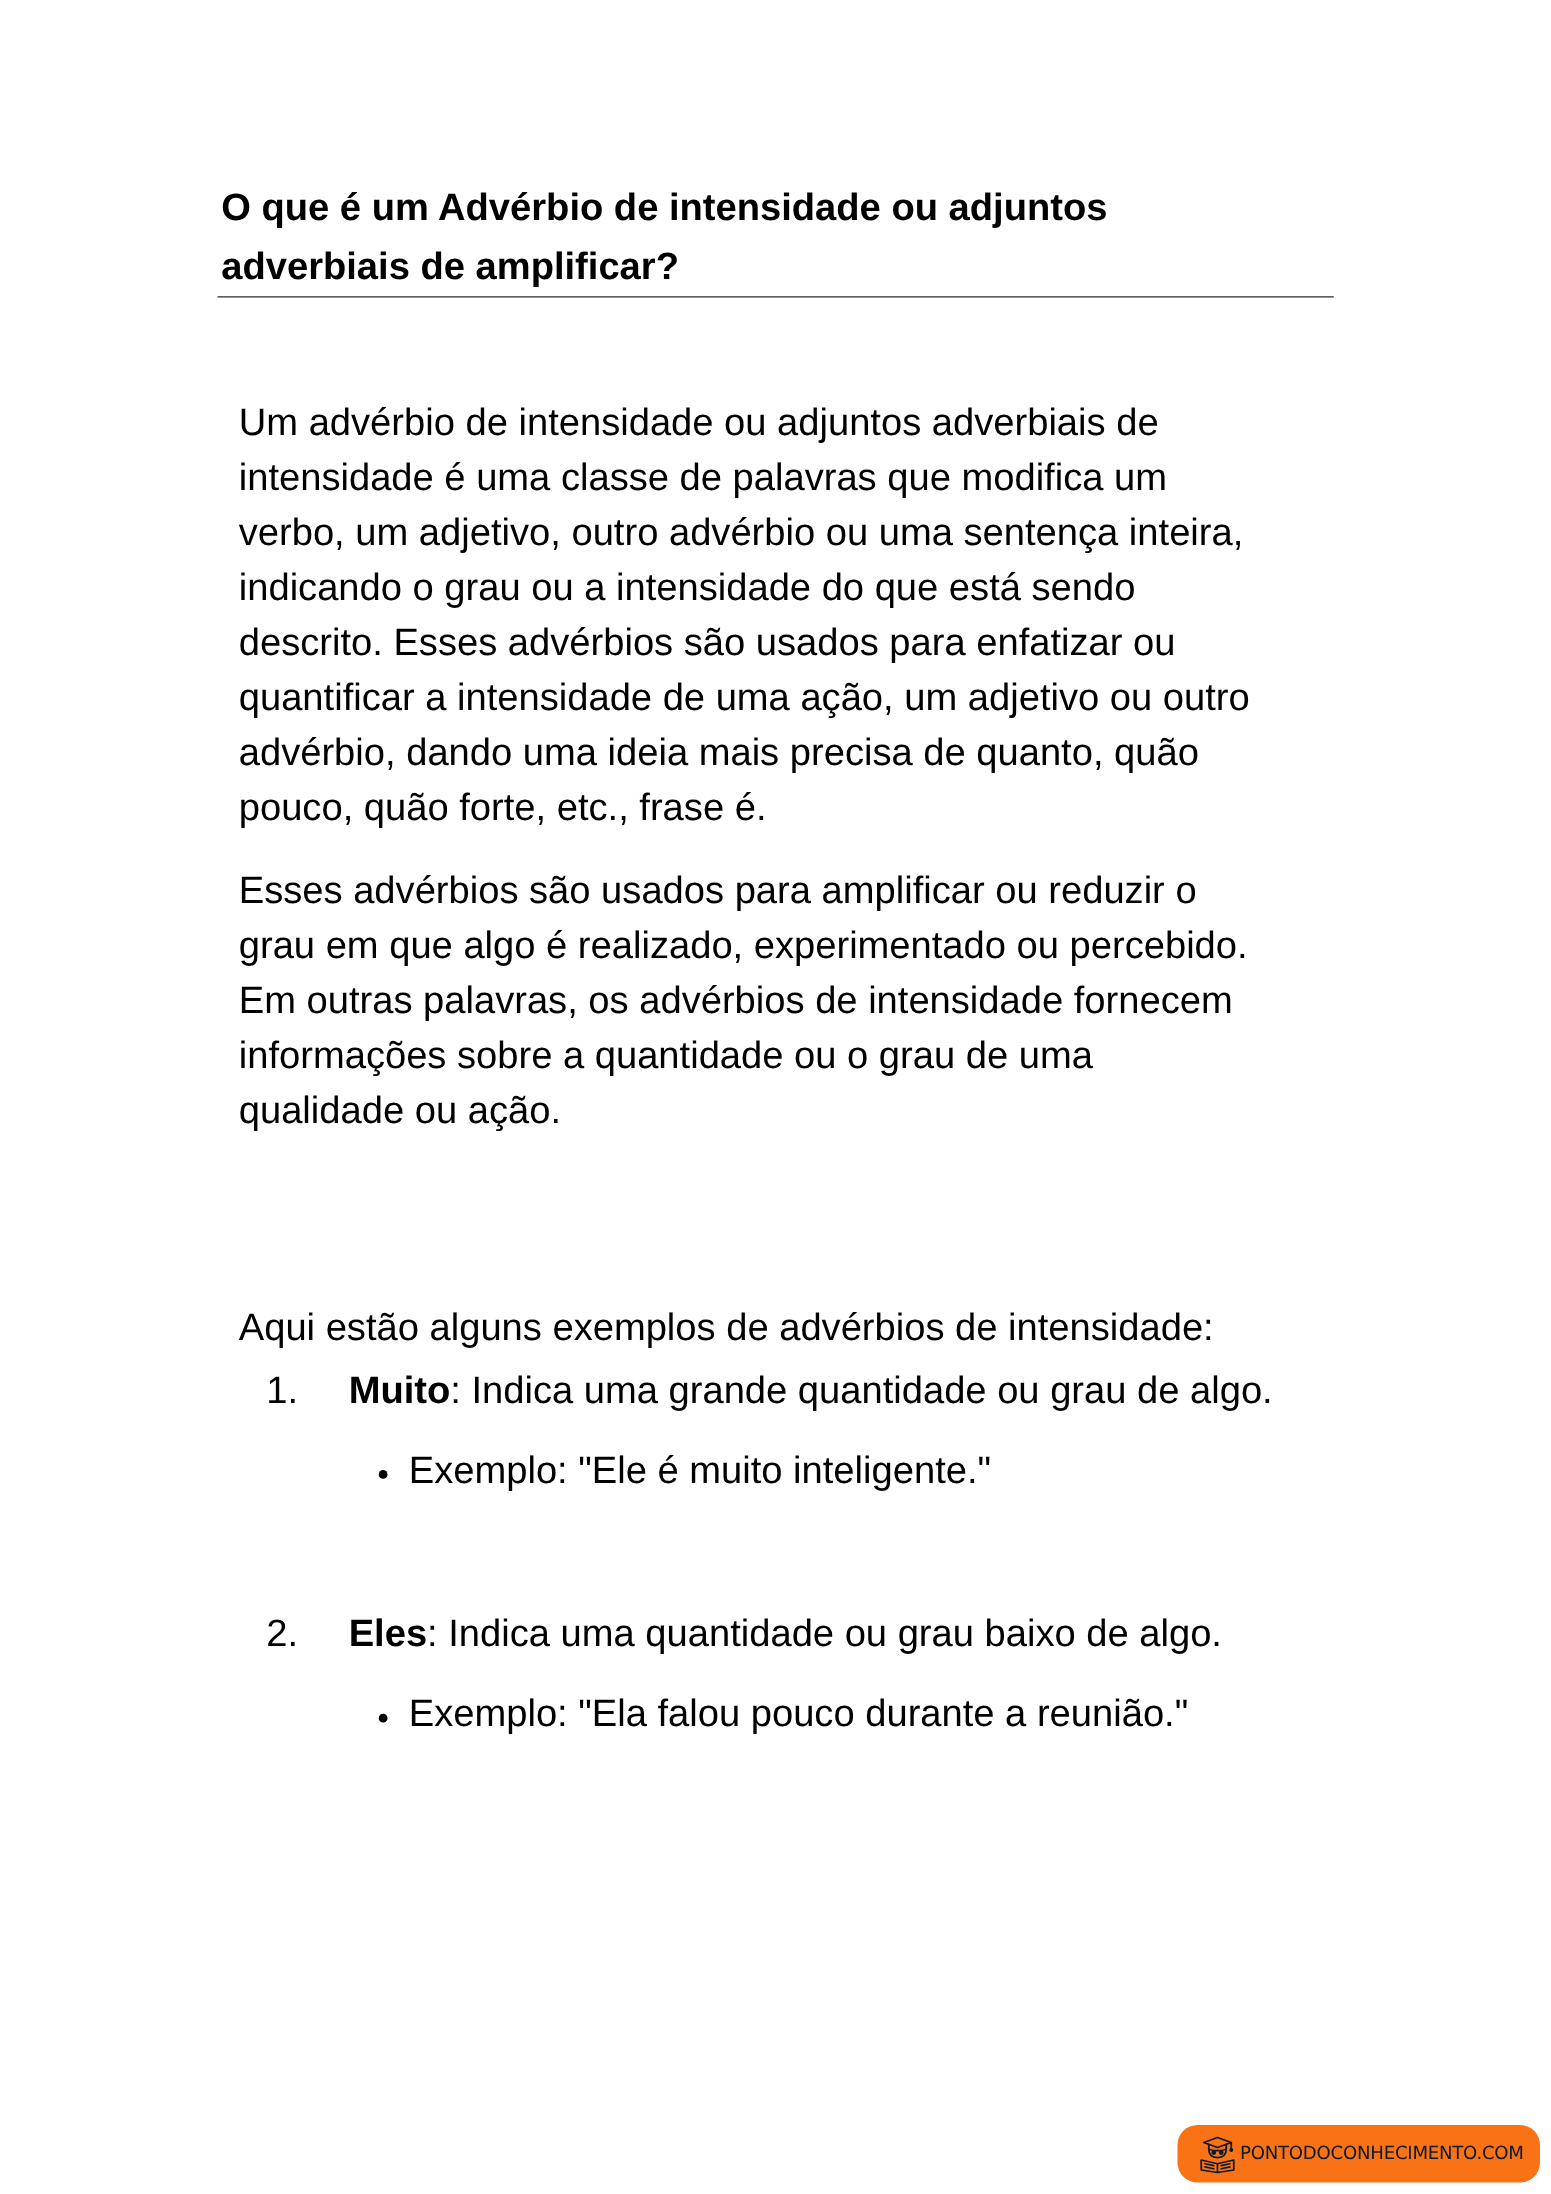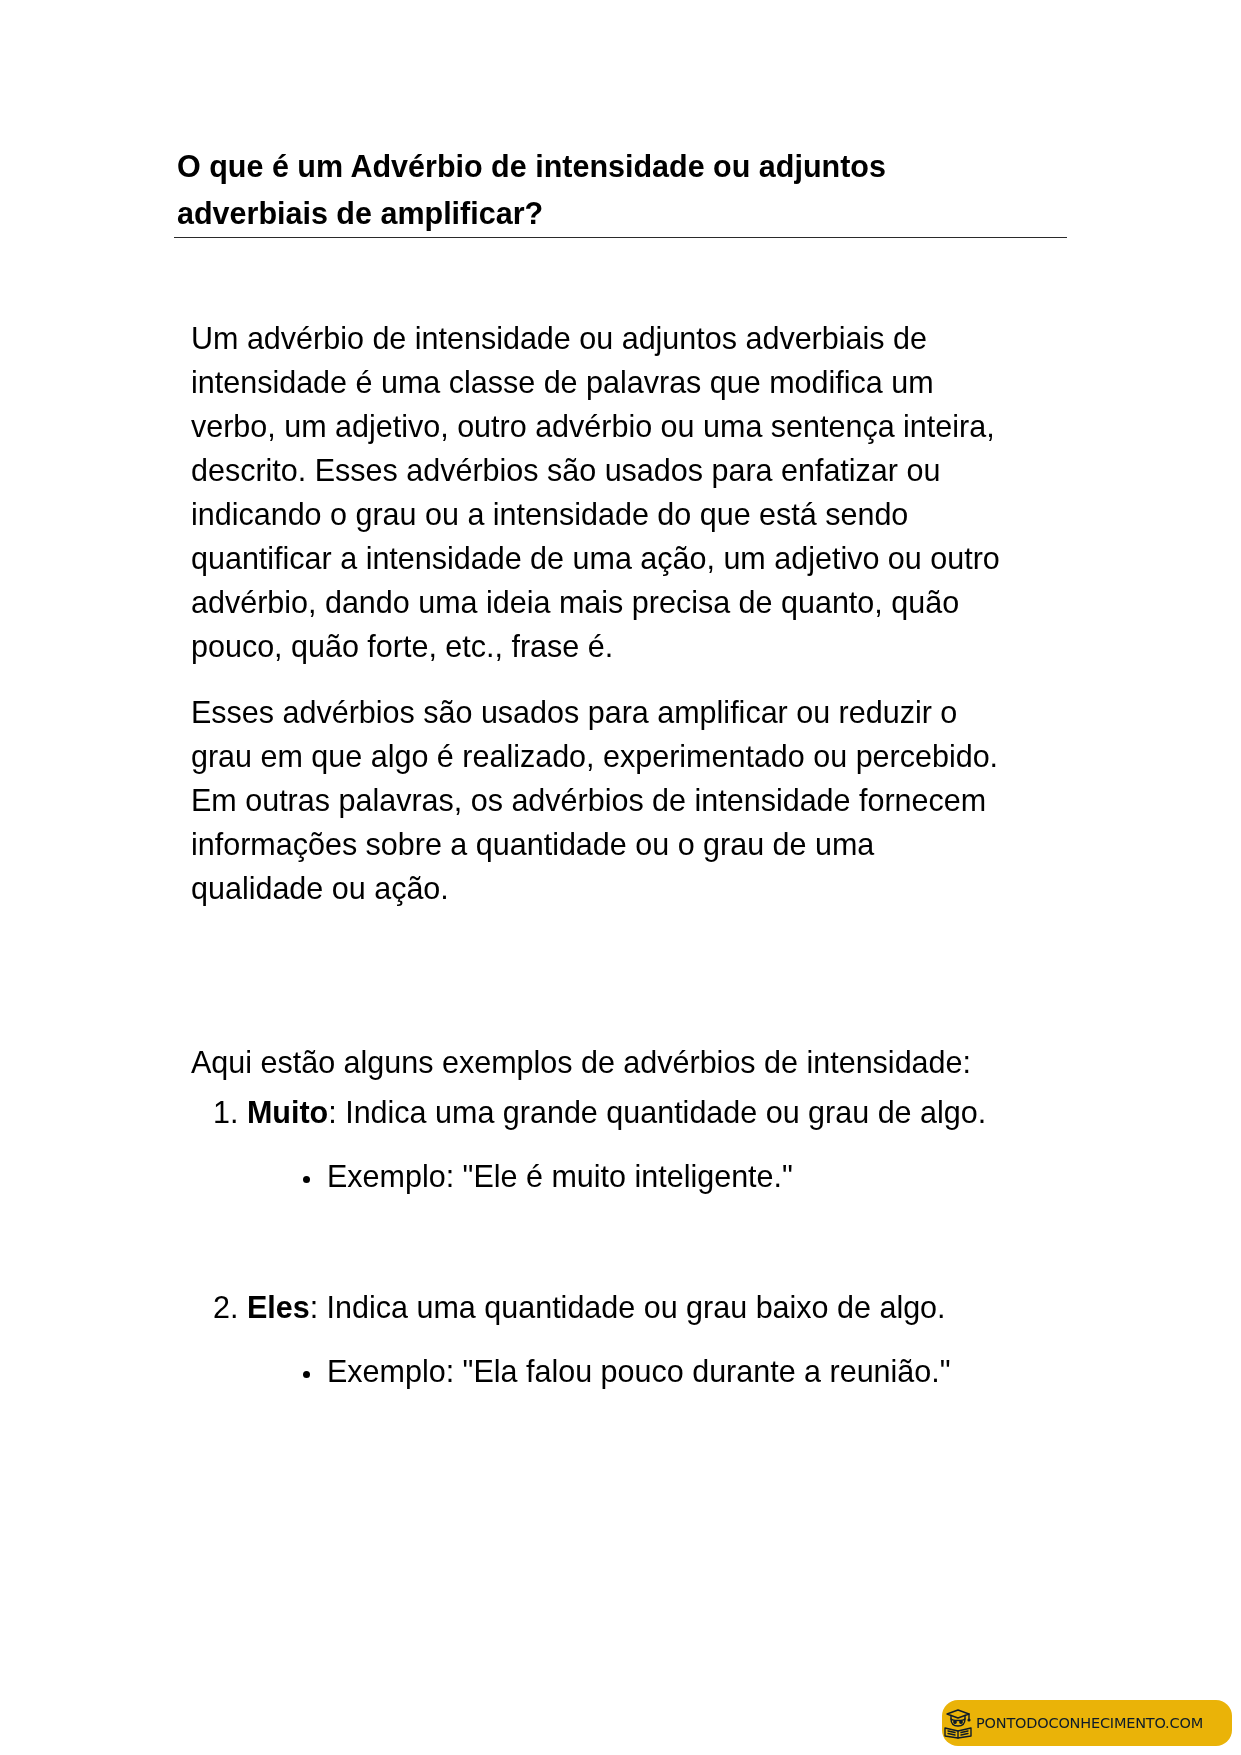--- a/index.html
+++ b/index.html
@@ -53,21 +53,21 @@
     #p2 { top: 676px; }
     #p3 { top: 1026px; }
 
     .list-item {
       position: absolute;
       left: 36px;
       font-size: 30.5px;
       line-height: 44px;
       white-space: nowrap;
     }
-    .list-item b { font-weight: bold; }
+    .list-item b { font-weight: bold; margin-left: 32px; }
     #li1 { top: 1090px; }
     #li2 { top: 1285px; }
 
     .bullet-item {
       position: absolute;
       left: 112px;
       font-size: 30.5px;
       line-height: 44px;
       white-space: nowrap;
     }
@@ -84,24 +84,24 @@
     #b1 { top: 1154px; left: 327px; }
     #b2 { top: 1349px; left: 327px; }
 
     .badge {
       position: absolute;
       left: 942px;
       top: 1700px;
       width: 290px;
       height: 46px;
       border-radius: 16px;
-      background: #eab308;
+      background: #f97316;
       display: flex;
       align-items: center;
-      padding-left: 0;
+      padding-left: 16px;
       box-sizing: border-box;
     }
     .badge-icon {
       width: 32px;
       height: 32px;
       margin-right: 2px;
     }
     .badge-text {
       font-family: "DejaVu Sans", sans-serif;
       font-size: 14.5px;
@@ -116,22 +116,22 @@
   <h1 class="title">
     <span class="line" style="display:block">O que é um Advérbio de intensidade ou adjuntos</span>
     <span class="line" style="display:block">adverbiais de amplificar?</span>
   </h1>
   <div class="divider"></div>
 
   <p class="para" id="p1">
     <span class="line">Um advérbio de intensidade ou adjuntos adverbiais de</span>
     <span class="line">intensidade é uma classe de palavras que modifica um</span>
     <span class="line">verbo, um adjetivo, outro advérbio ou uma sentença inteira,</span>
+    <span class="line">indicando o grau ou a intensidade do que está sendo</span>
     <span class="line">descrito. Esses advérbios são usados para enfatizar ou</span>
-    <span class="line">indicando o grau ou a intensidade do que está sendo</span>
     <span class="line">quantificar a intensidade de uma ação, um adjetivo ou outro</span>
     <span class="line">advérbio, dando uma ideia mais precisa de quanto, quão</span>
     <span class="line">pouco, quão forte, etc., frase é.</span>
   </p>
 
   <p class="para" id="p2">
     <span class="line">Esses advérbios são usados para amplificar ou reduzir o</span>
     <span class="line">grau em que algo é realizado, experimentado ou percebido.</span>
     <span class="line">Em outras palavras, os advérbios de intensidade fornecem</span>
     <span class="line">informações sobre a quantidade ou o grau de uma</span>

